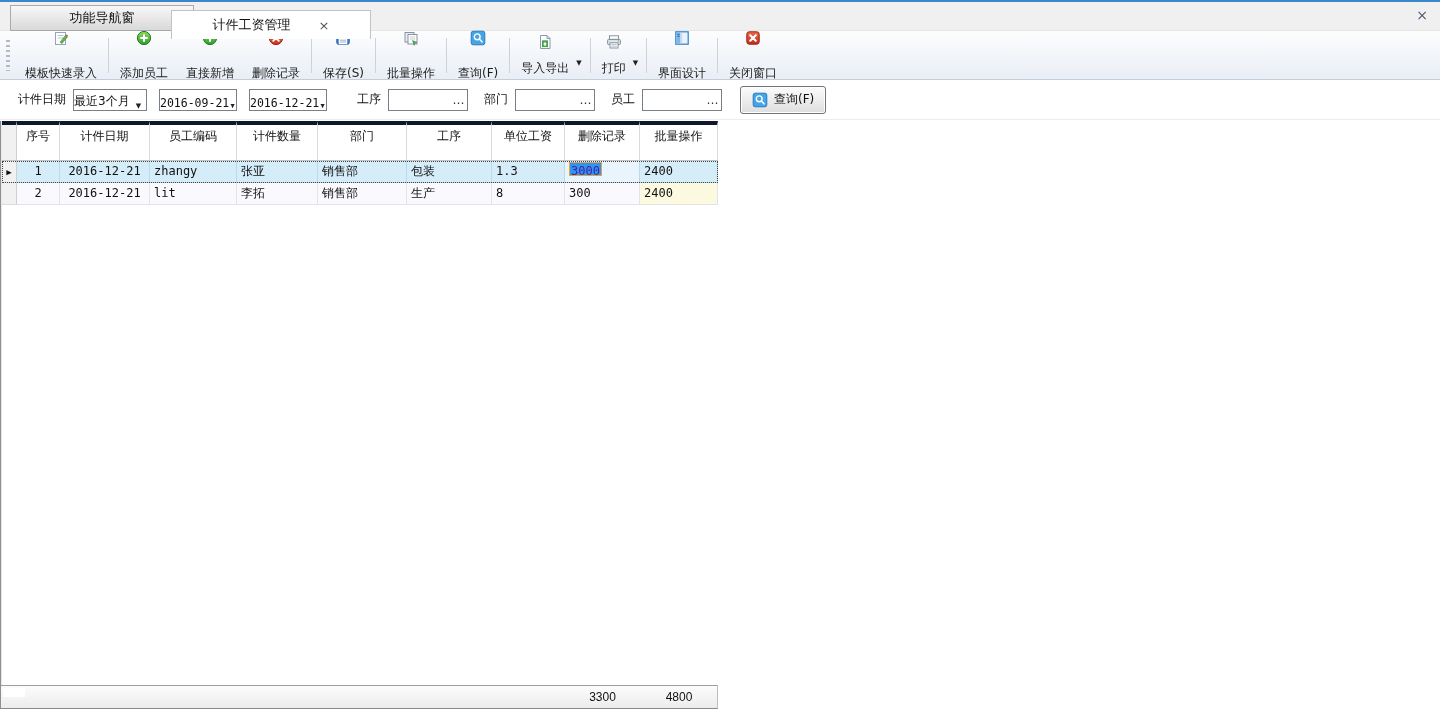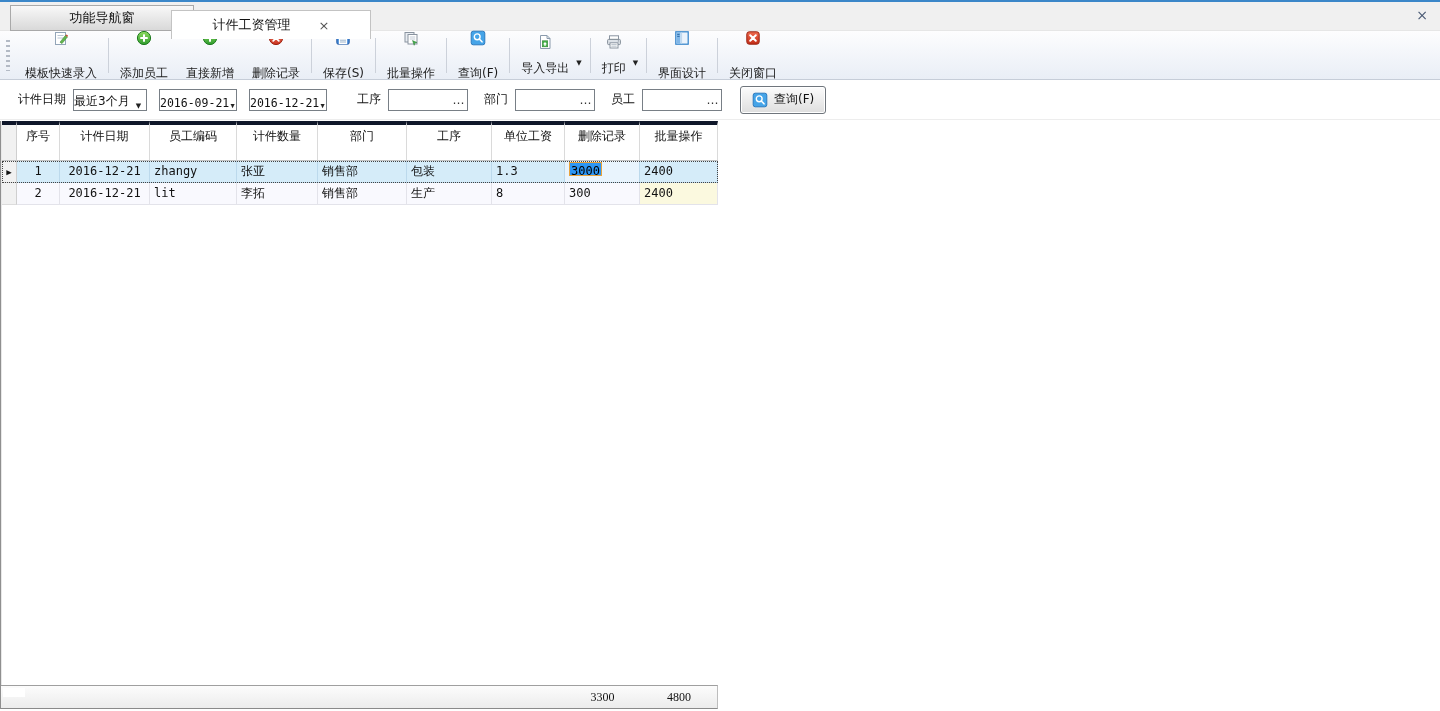--- a/index.html
+++ b/index.html
@@ -47,24 +47,24 @@
   .ghead .gh { height:40px; line-height:22px; text-align:center; background:#fff; border-top:4px solid #0f172a; border-bottom:1px solid #c2c2c2; border-right:1px solid #dadada; font-family:"DejaVu Sans","Liberation Sans",sans-serif; }
   .ghead .gind { background:#f1f1f1; border-right:1px solid #cfcfcf; }
   .gc { height:22px; line-height:21px; padding-left:4px; border-right:1px solid #e3e3ea; border-bottom:1px solid #e3e3ea; white-space:nowrap; overflow:hidden; }
   .gc.center { text-align:center; padding-left:0; }
   .gind { height:22px; background:#f1f1f1; border-right:1px solid #cfcfcf; border-bottom:1px solid #dcdcdc; text-align:center; font-size:9px; line-height:22px; color:#111; }
   .row-sel { outline:1px dotted #444; outline-offset:-1px; }
   .row-sel .gc { background:#d5ecf9; border-right-color:#bcd9ec; border-bottom-color:#bcd9ec; }
   .row-alt .gc { background:#f9f9fe; }
   .cell-yellow { background:#fbf9df !important; }
   .cell-edit { background:#e9f4fd !important; }
-  .editsel { display:inline-block; background:#2d96f4; color:#000000; border:1px solid #e8a33c; padding:0 1px; line-height:16px; height:14px; margin-top:1px; }
-
-  
-  .gfooter { position:absolute; left:1px; top:565px; width:717px; height:24px; border-top:1px solid #9f9f9f; border-bottom:1px solid #8a8a8a; border-right:1px solid #bdbdbd; background:linear-gradient(#fcfcfc,#ececec); font-family:Liberation Serif, serif; }
+  .editsel { display:inline-block; background:#2d96f4; color:#4c1d95; border:1px solid #e8a33c; padding:0 1px; line-height:16px; height:14px; margin-top:1px; }
+
+  
+  .gfooter { position:absolute; left:1px; top:565px; width:717px; height:24px; border-top:1px solid #9f9f9f; border-bottom:1px solid #8a8a8a; border-right:1px solid #bdbdbd; background:linear-gradient(#fcfcfc,#ececec); font-family:Liberation Sans, sans-serif; }
   .gfooter .wbox { position:absolute; left:2px; top:2px; width:22px; height:9px; background:#fff; }
   .fsum { position:absolute; top:4px; text-align:center; }
   .fsum.qty { left:564px; width:75px; }
   .fsum.wage { left:639px; width:78px; }
 </style>
 </head>
 <body>
 
 <div class="screen">
 

